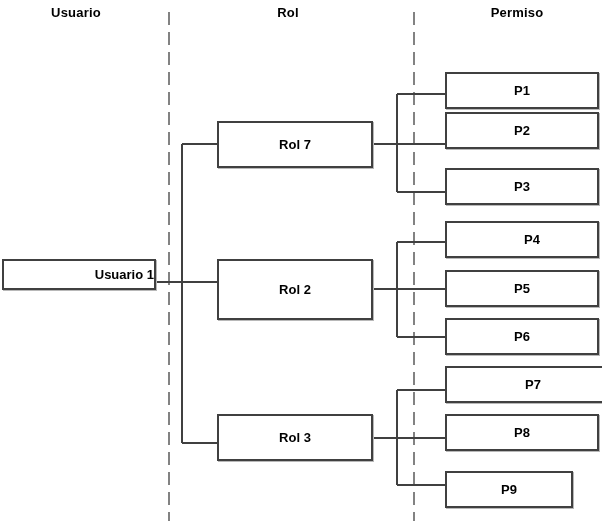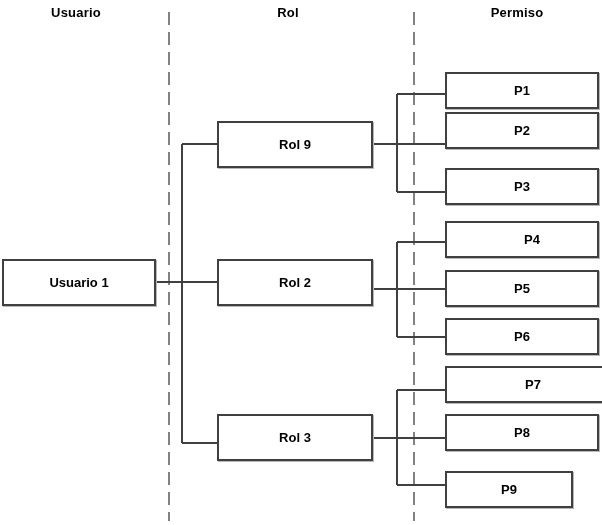--- a/index.html
+++ b/index.html
@@ -80,28 +80,28 @@
     </g>
 
     <g stroke="var(--connector)" stroke-width="1.5" shape-rendering="crispEdges">
       <line x1="373" y1="438" x2="445" y2="438"></line>
       <line x1="397" y1="390" x2="397" y2="485"></line>
       <line x1="397" y1="390" x2="445" y2="390"></line>
       <line x1="397" y1="485" x2="445" y2="485"></line>
     </g>
   </svg>
 
-  <div class="node" style="left:2px;top:259px;width:154px;height:47px;">
+  <div class="node" style="left:2px;top:259px;width:154px;height:31px;justify-content:flex-end;">
     <span class="node-label">Usuario 1</span>
   </div>
 
   <div class="node" style="left:217px;top:121px;width:156px;height:47px;">
-    <span class="node-label">Rol 9</span>
+    <span class="node-label">Rol 7</span>
   </div>
-  <div class="node" style="left:217px;top:259px;width:156px;height:47px;">
+  <div class="node" style="left:217px;top:259px;width:156px;height:61px;">
     <span class="node-label">Rol 2</span>
   </div>
   <div class="node" style="left:217px;top:414px;width:156px;height:47px;text-align:center;">
     <span class="node-label">Rol 3</span>
   </div>
 
   <div class="node" style="left:445px;top:72px;width:154px;height:37px;">
     <span class="node-label">P1</span>
   </div>
   <div class="node" style="left:445px;top:112px;width:154px;height:37px;justify-content:center;">

